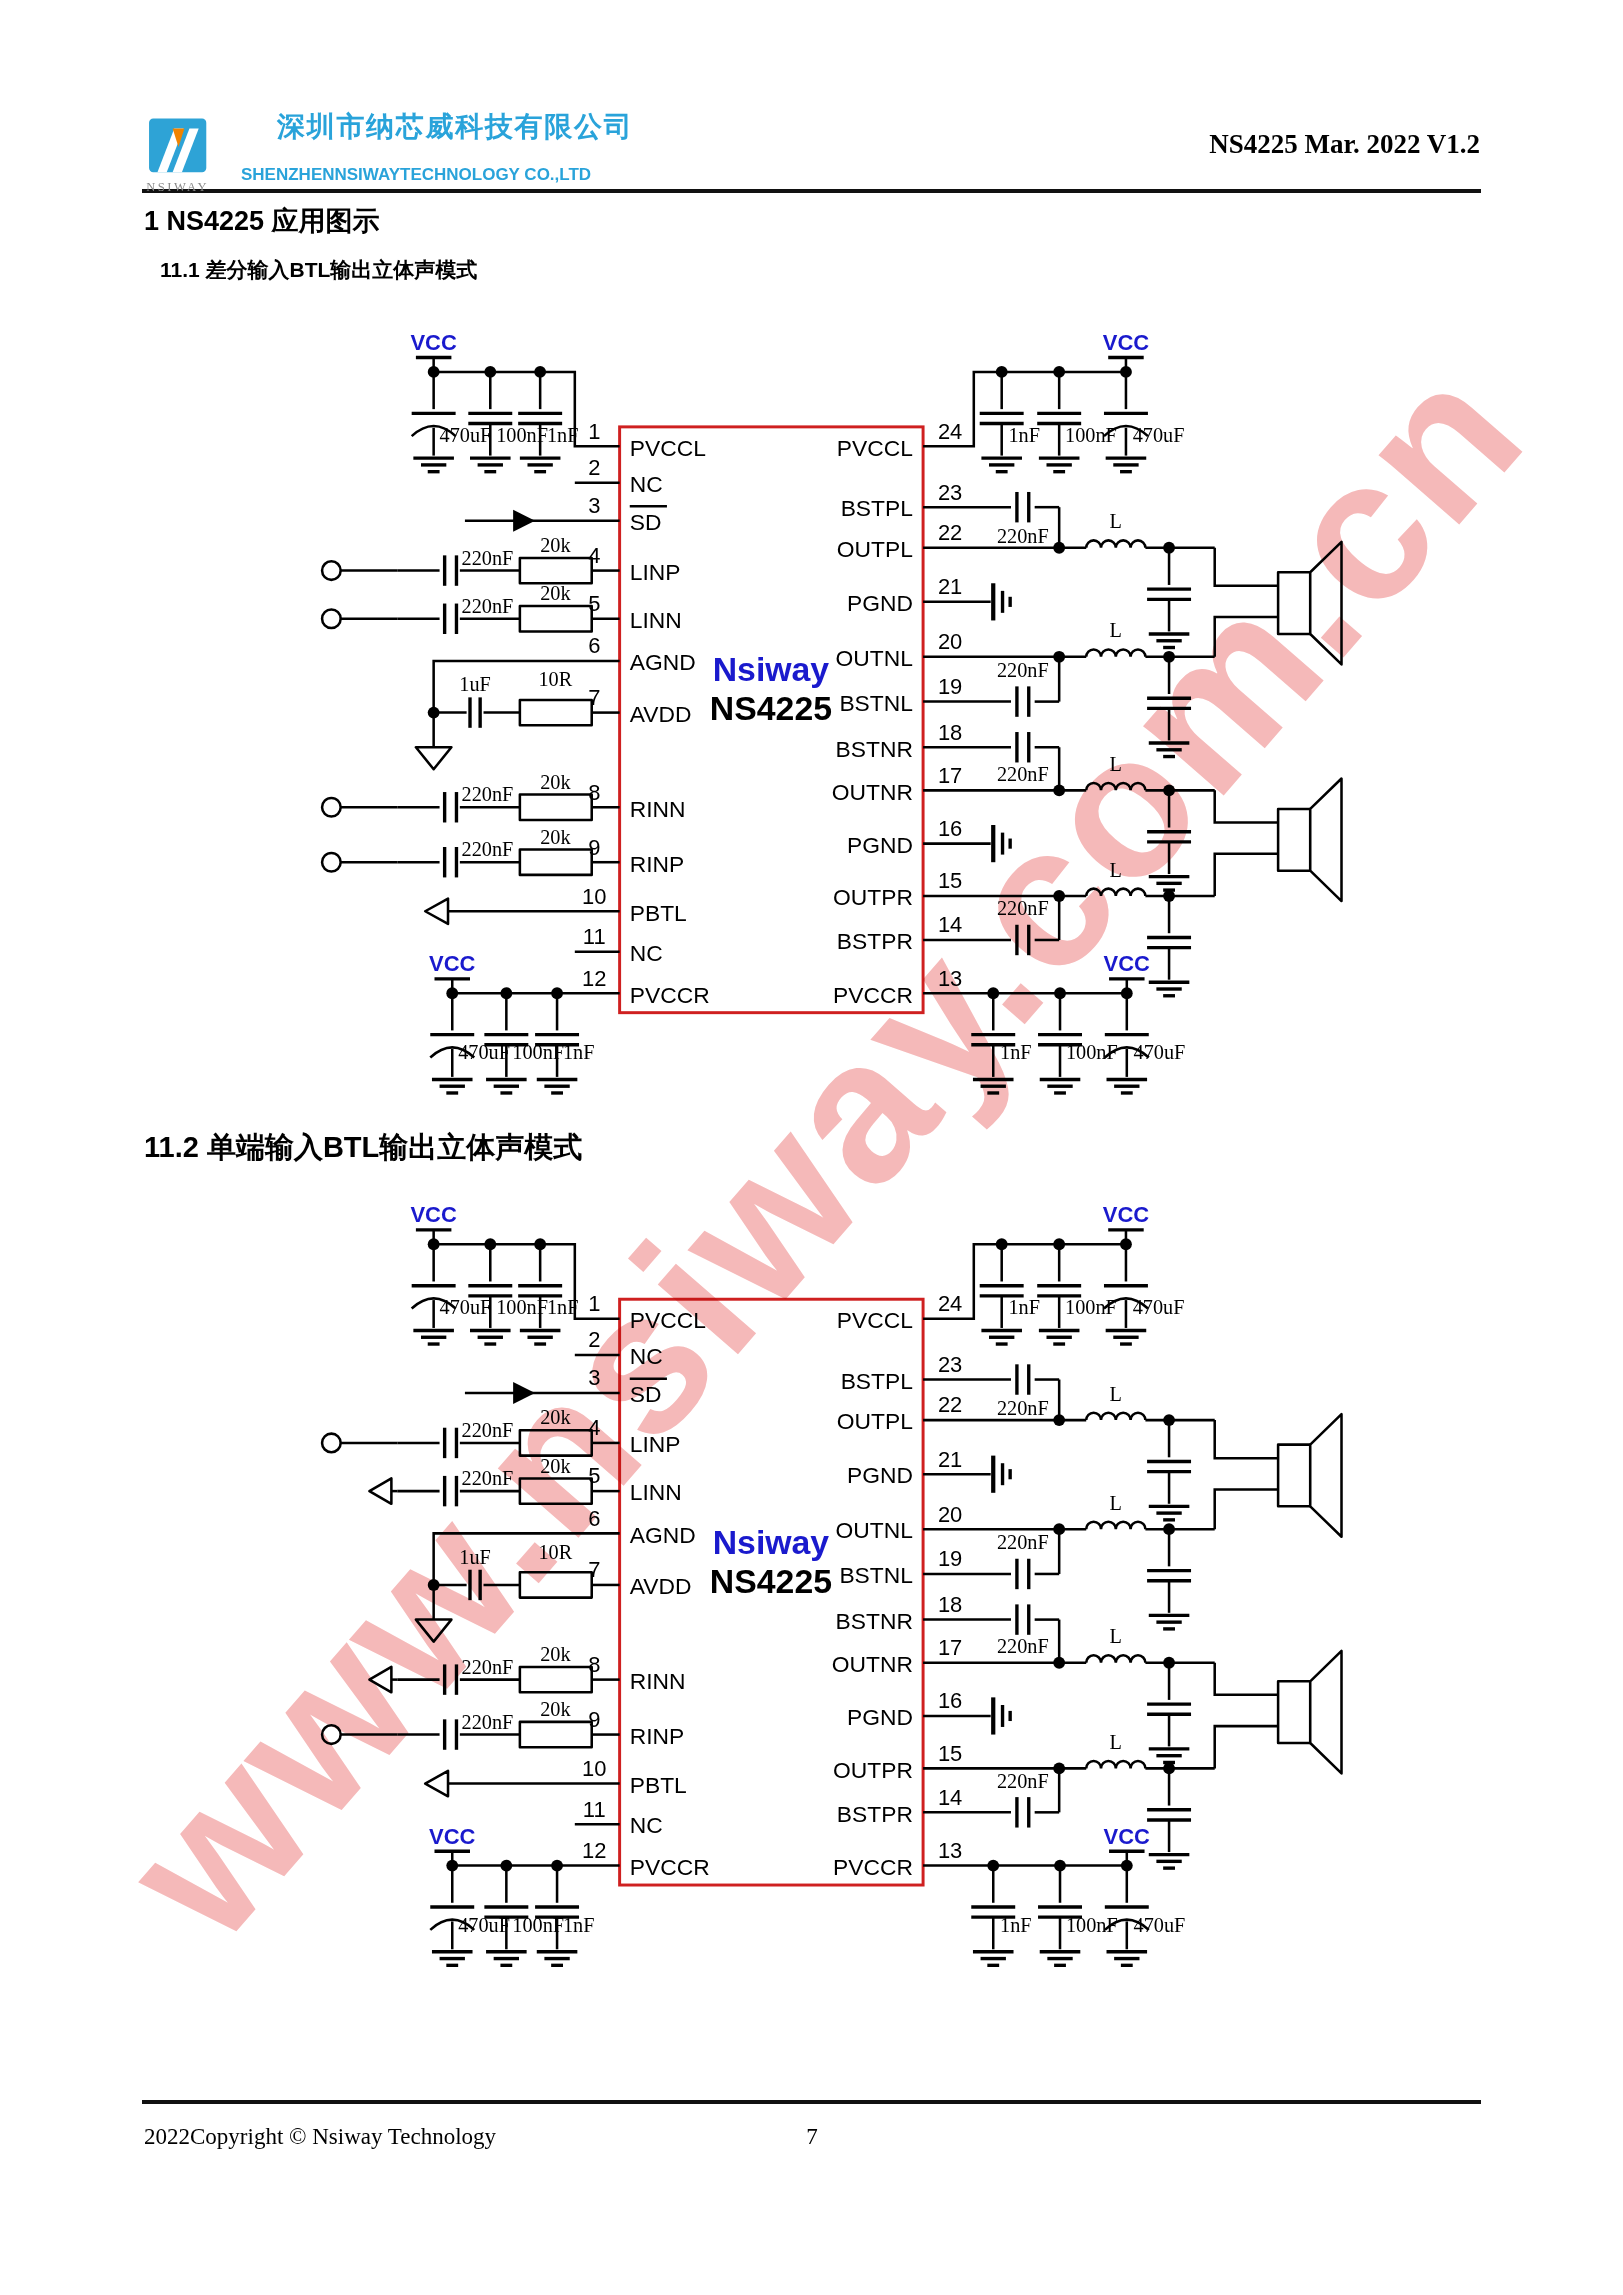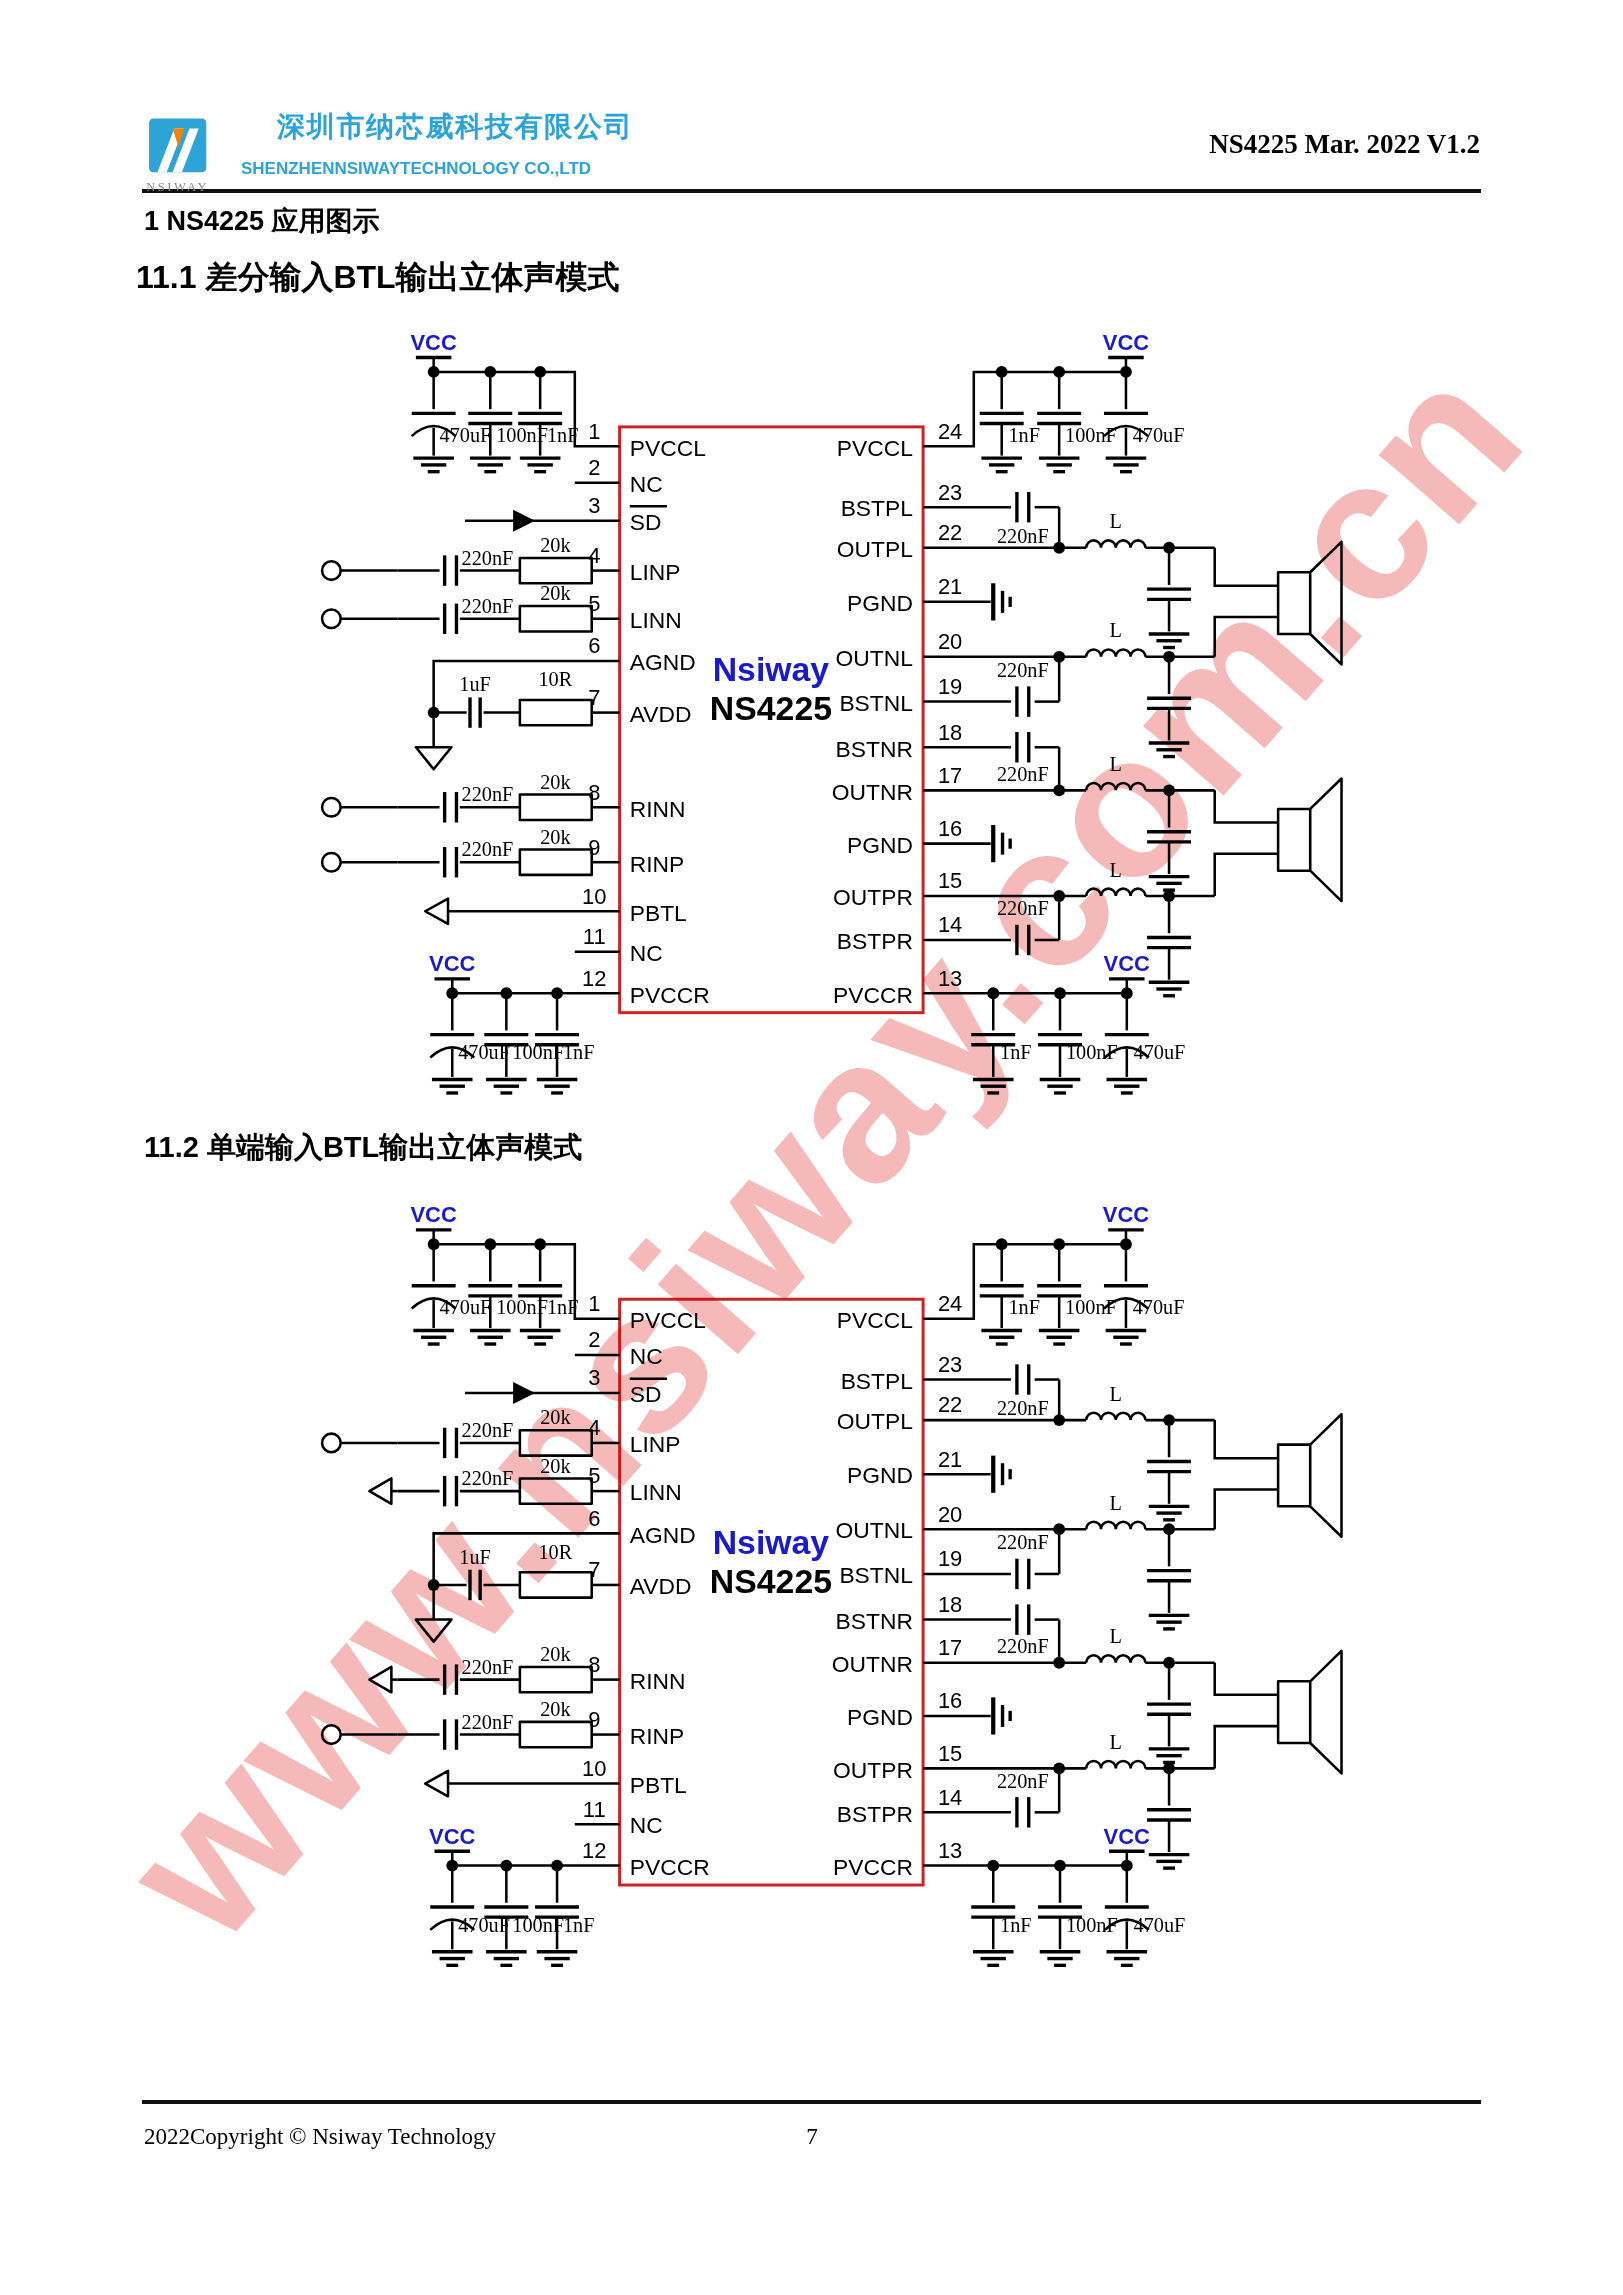--- a/index.html
+++ b/index.html
@@ -1,26 +1,26 @@
 <!DOCTYPE html>
 <html style="font-size:13.5px"><head>
 <meta charset="utf-8">
 <style>
   html,body{margin:0;padding:0;background:#fff;}
   #page{position:relative;width:1623px;height:2295px;background:#fff;overflow:hidden;
         font-family:"Liberation Sans",sans-serif;}
   
   .company{position:absolute;left:241px;top:108px;color:#29a3da;}
   .company .cn{font-size:28px;font-weight:bold;letter-spacing:1.7px;margin-left:36px;}
-  .company .en{font-size:17px;font-weight:bold;letter-spacing:0px;margin-top:13px;}
+  .company .en{font-size:17px;font-weight:bold;letter-spacing:0px;margin-top:19px;}
   .docref{position:absolute;top:129px;left:144px;width:1336px;text-align:right;
           font-family:"Liberation Serif",serif;font-weight:bold;font-size:27px;color:#000;}
   .rule{position:absolute;left:142px;width:1339px;height:4.2px;background:#111;}
   .h1{position:absolute;left:144px;top:203px;font-size:27px;font-weight:bold;color:#000;}
-  .h2a{position:absolute;left:136px;top:256px;font-size:32px;font-weight:bold;color:#000;}
+  .h2a{position:absolute;left:160px;top:256px;font-size:21px;font-weight:bold;color:#000;}
   .h2b{position:absolute;left:144px;top:1128px;font-size:29px;font-weight:bold;color:#000;}
   
   .pageno{position:absolute;left:144px;top:2124px;width:1336px;text-align:center;
           font-family:"Liberation Serif",serif;font-size:23px;}
   .copyright{position:absolute;left:144px;top:2124px;width:1336px;text-align:left;
           font-family:"Liberation Serif",serif;font-size:23px;}
   
   .wm{position:absolute;left:824px;top:1150px;transform:translate(-50%,-50%) rotate(-49deg);
       font-size:201px;font-weight:bold;letter-spacing:4.2px;white-space:nowrap;
       color:#f5b9b9;mix-blend-mode:multiply;pointer-events:none;z-index:5;}

